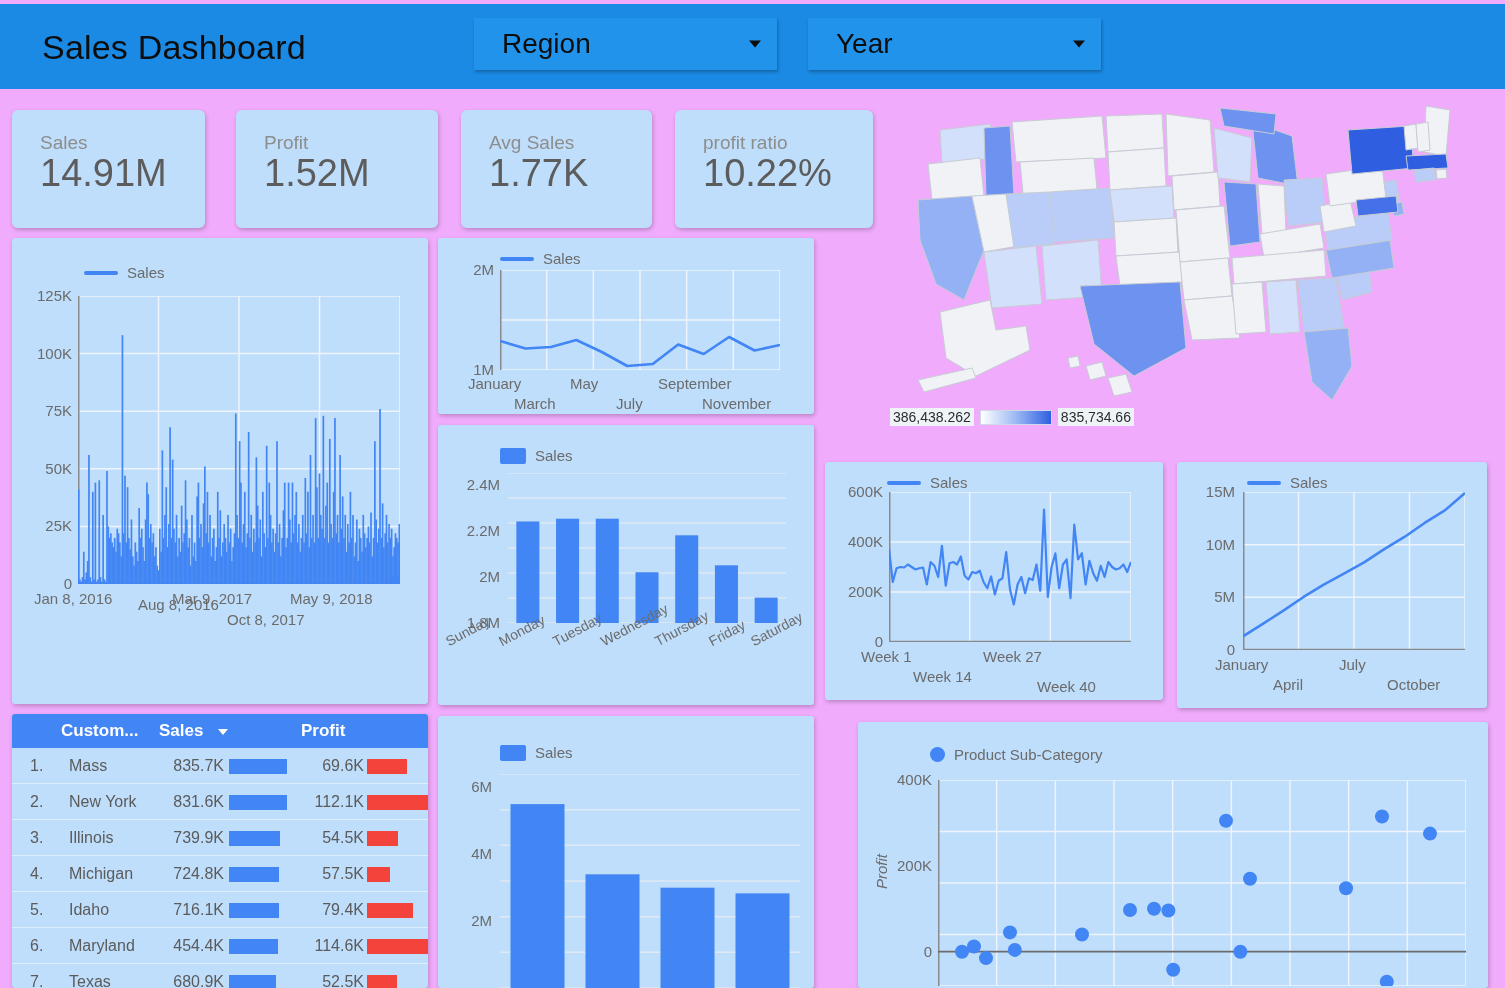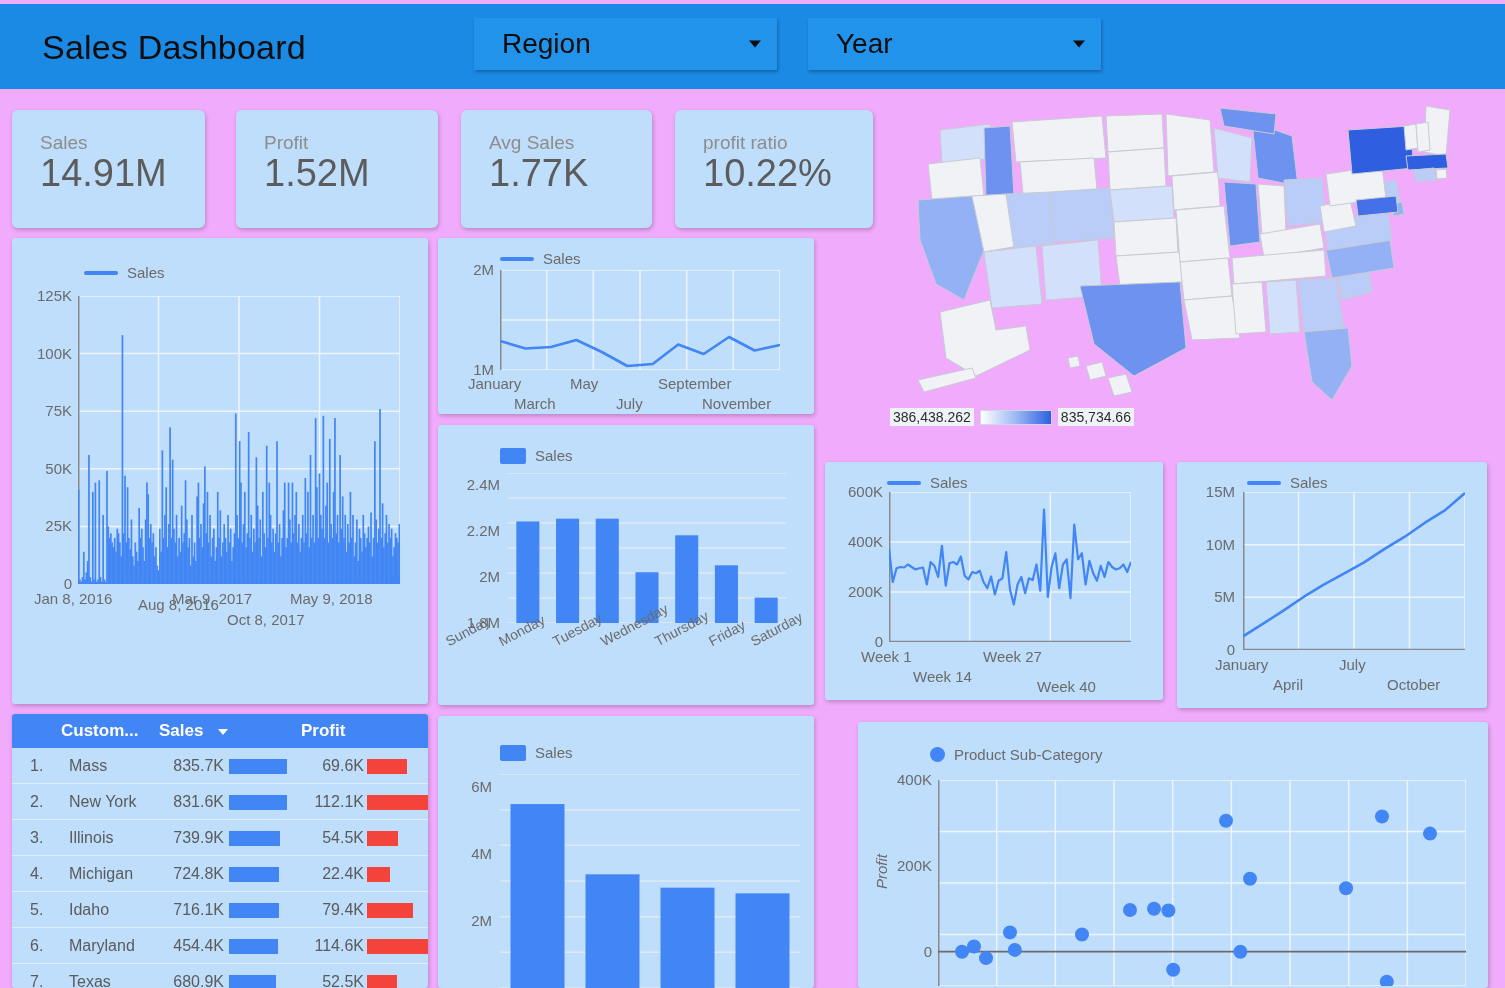--- a/index.html
+++ b/index.html
@@ -733,21 +733,21 @@
           <span class="t-sv">739.9K</span>
           <span class="t-sbar" style="width: 51.4px;"></span>
           <span class="t-pv">54.5K</span>
           <span class="t-pbar" style="width: 31.4px;"></span>
         </div>
         <div class="trow" style="top: 142px;">
           <span class="t-idx">4.</span>
           <span class="t-name">Michigan</span>
           <span class="t-sv">724.8K</span>
           <span class="t-sbar" style="width: 50.3px;"></span>
-          <span class="t-pv">22.4K</span>
+          <span class="t-pv">57.5K</span>
           <span class="t-pbar" style="width: 22.6px;"></span>
         </div>
         <div class="trow" style="top: 178px;">
           <span class="t-idx">5.</span>
           <span class="t-name">Idaho</span>
           <span class="t-sv">716.1K</span>
           <span class="t-sbar" style="width: 49.7px;"></span>
           <span class="t-pv">79.4K</span>
           <span class="t-pbar" style="width: 45.7px;"></span>
         </div>

